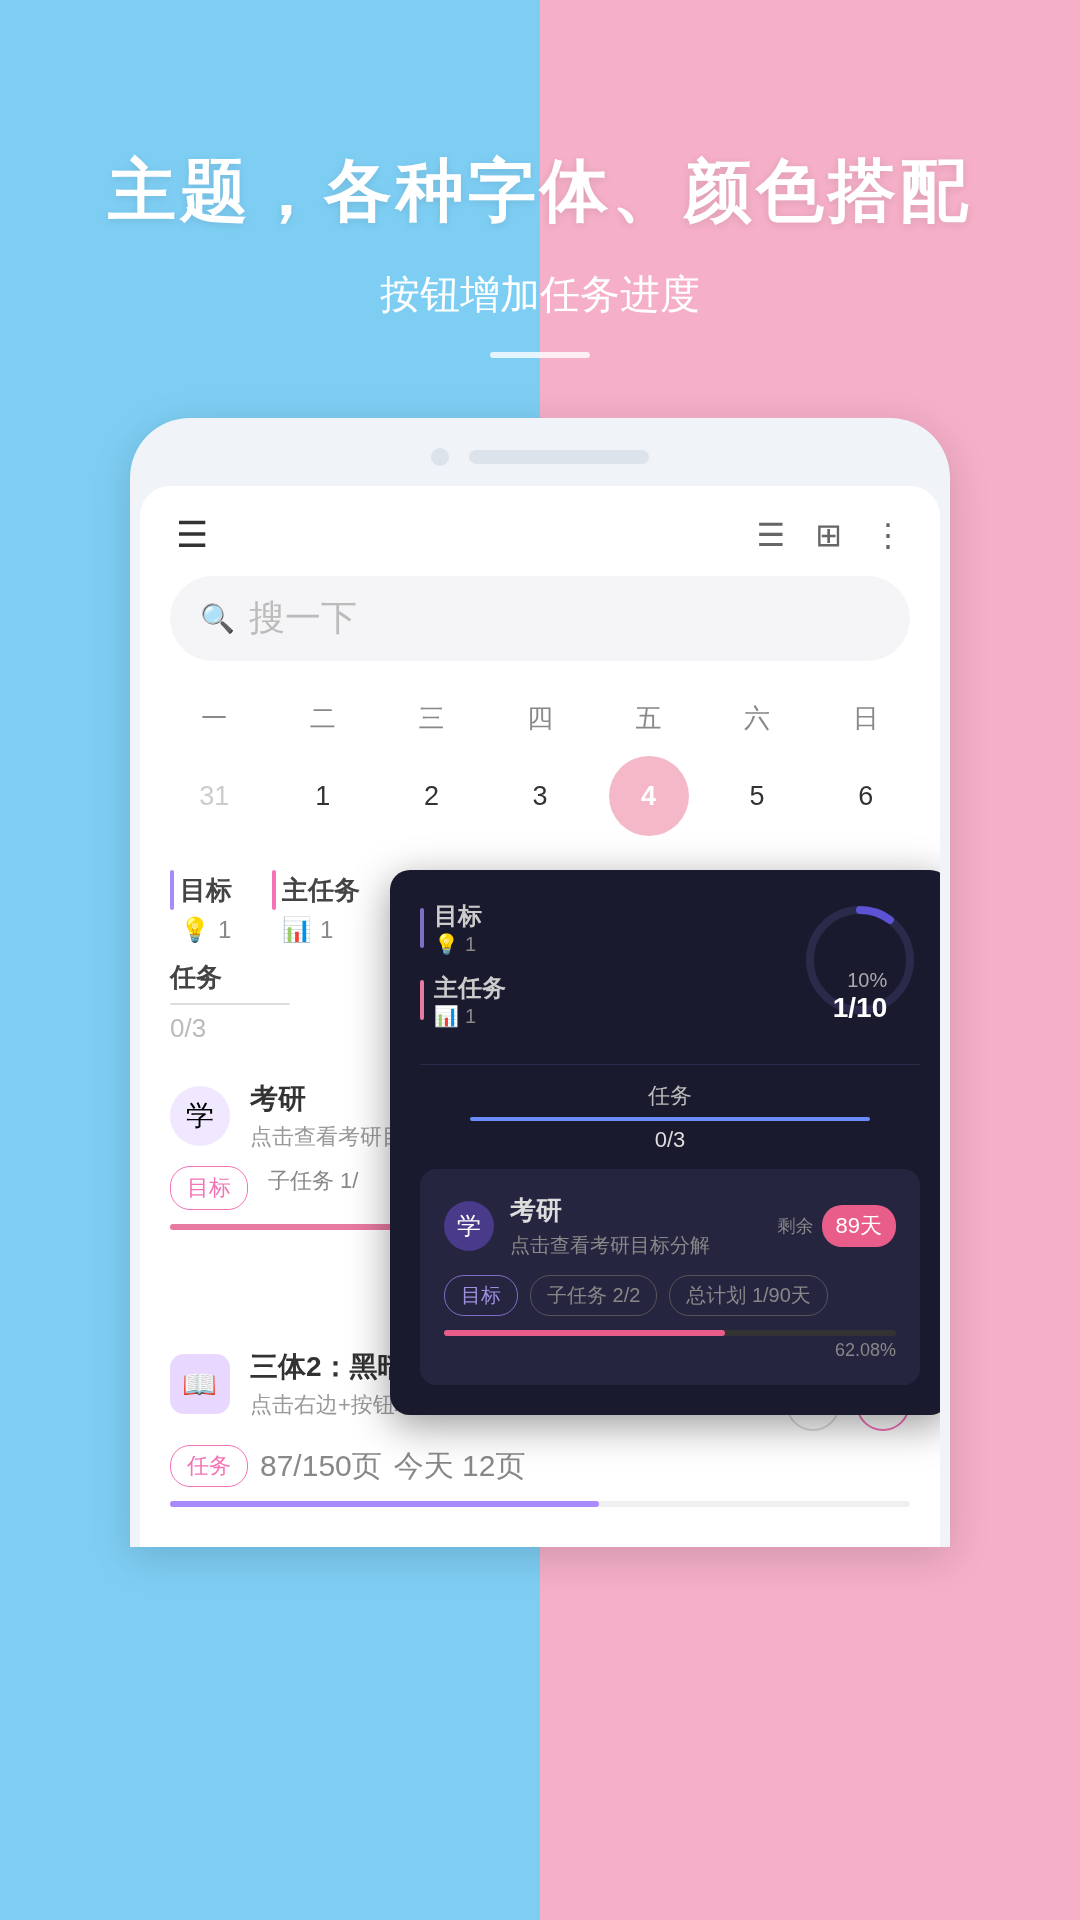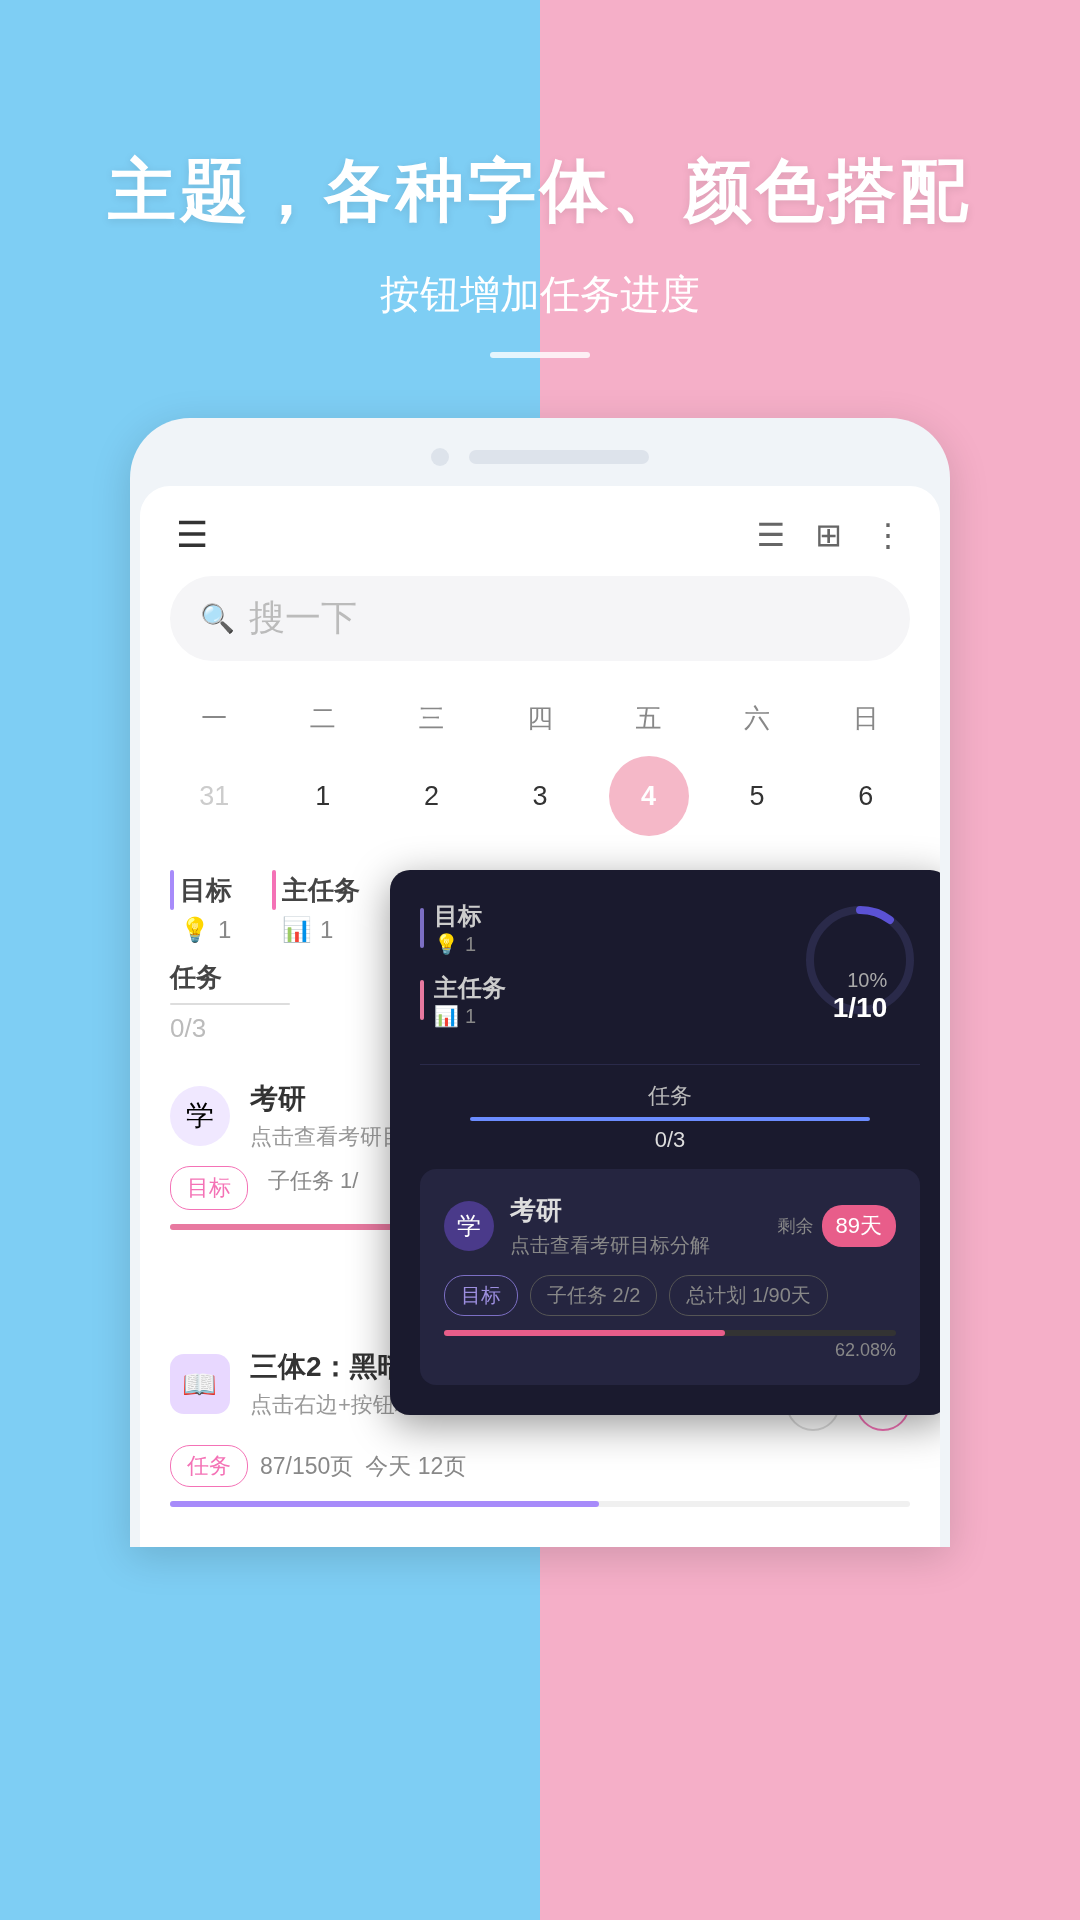--- a/index.html
+++ b/index.html
@@ -388,21 +388,21 @@
       border: 2px solid #ddd;
       display: flex; align-items: center; justify-content: center;
       font-size: 28px;
       color: #999;
       cursor: pointer;
       background: #fff;
     }
     .ctrl-btn.plus { border-color: #f472b6; color: #f472b6; }
     .book-tags { display: flex; gap: 12px; margin-top: 14px; align-items: center; }
     .book-tag-pink { border: 1.5px solid #f472b6; color: #f472b6; border-radius: 20px; padding: 5px 16px; font-size: 22px; }
-    .book-tag-text { font-size: 23px; color: #888; }
+    .book-tag-text { font-size: 30px; color: #888; }
     .book-progress-bar {
       width: 100%;
       height: 6px;
       background: #f0f0f0;
       border-radius: 3px;
       margin-top: 14px;
     }
     .book-progress-fill {
       height: 100%;
       background: #a78bfa;

